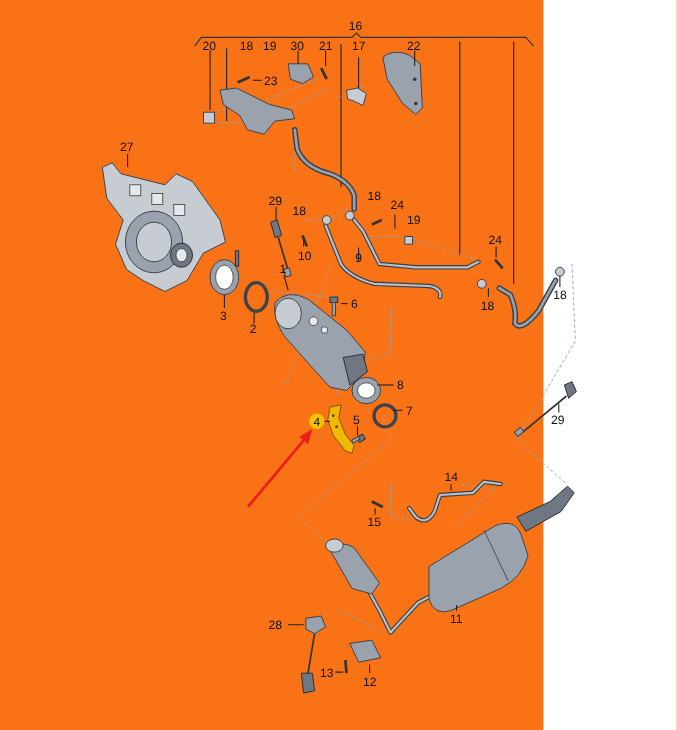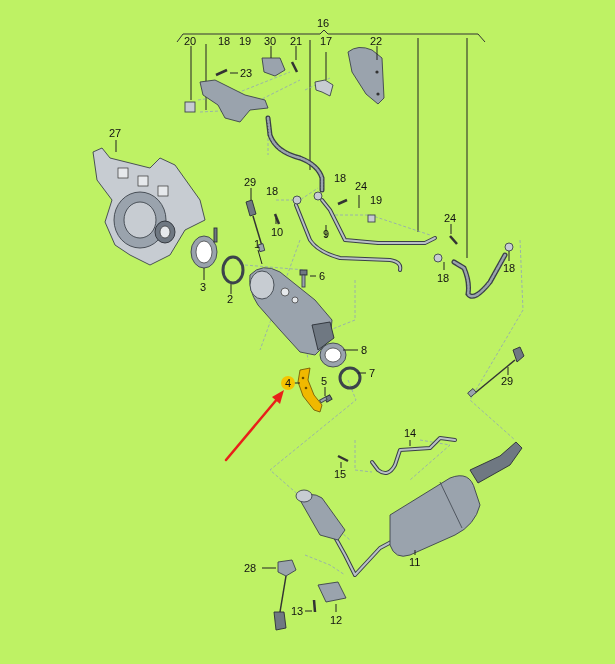--- a/index.html
+++ b/index.html
@@ -1,17 +1,17 @@
 <!DOCTYPE html>
 <html><head>
 <meta charset="utf-8">
 <style>
   html,body{margin:0;padding:0;background:#ffffff;}
   body{width:615px;height:664px;overflow:hidden;font-family:"Liberation Sans",sans-serif;}
-  #stage{position:relative;width:615px;height:664px;background:#bef264;}
+  #stage{position:relative;width:494px;height:664px;background:#f97316;}
   svg{position:absolute;left:0;top:0;}
   .lbl{font-family:"Liberation Sans",sans-serif;font-size:11px;fill:#111;}
   .lead{stroke:#222;stroke-width:1;}
   .dash{stroke:#8fa3b8;stroke-width:0.8;stroke-dasharray:3,2;fill:none;}
   .part{fill:#9aa3ad;stroke:#3c434b;stroke-width:0.9;}
   .partl{fill:#c7ccd2;stroke:#3c434b;stroke-width:0.9;}
   .partd{fill:#6f7882;stroke:#2a2f35;stroke-width:0.9;}
   .hose{fill:none;stroke:#3a4048;stroke-width:5;stroke-linecap:round;}
   .hosein{fill:none;stroke:#9aa3ad;stroke-width:2.5;stroke-linecap:round;stroke-dasharray:1.5,1.5;}
   .pipe{fill:none;stroke:#3a4048;stroke-width:4;stroke-linecap:round;stroke-linejoin:round;}

